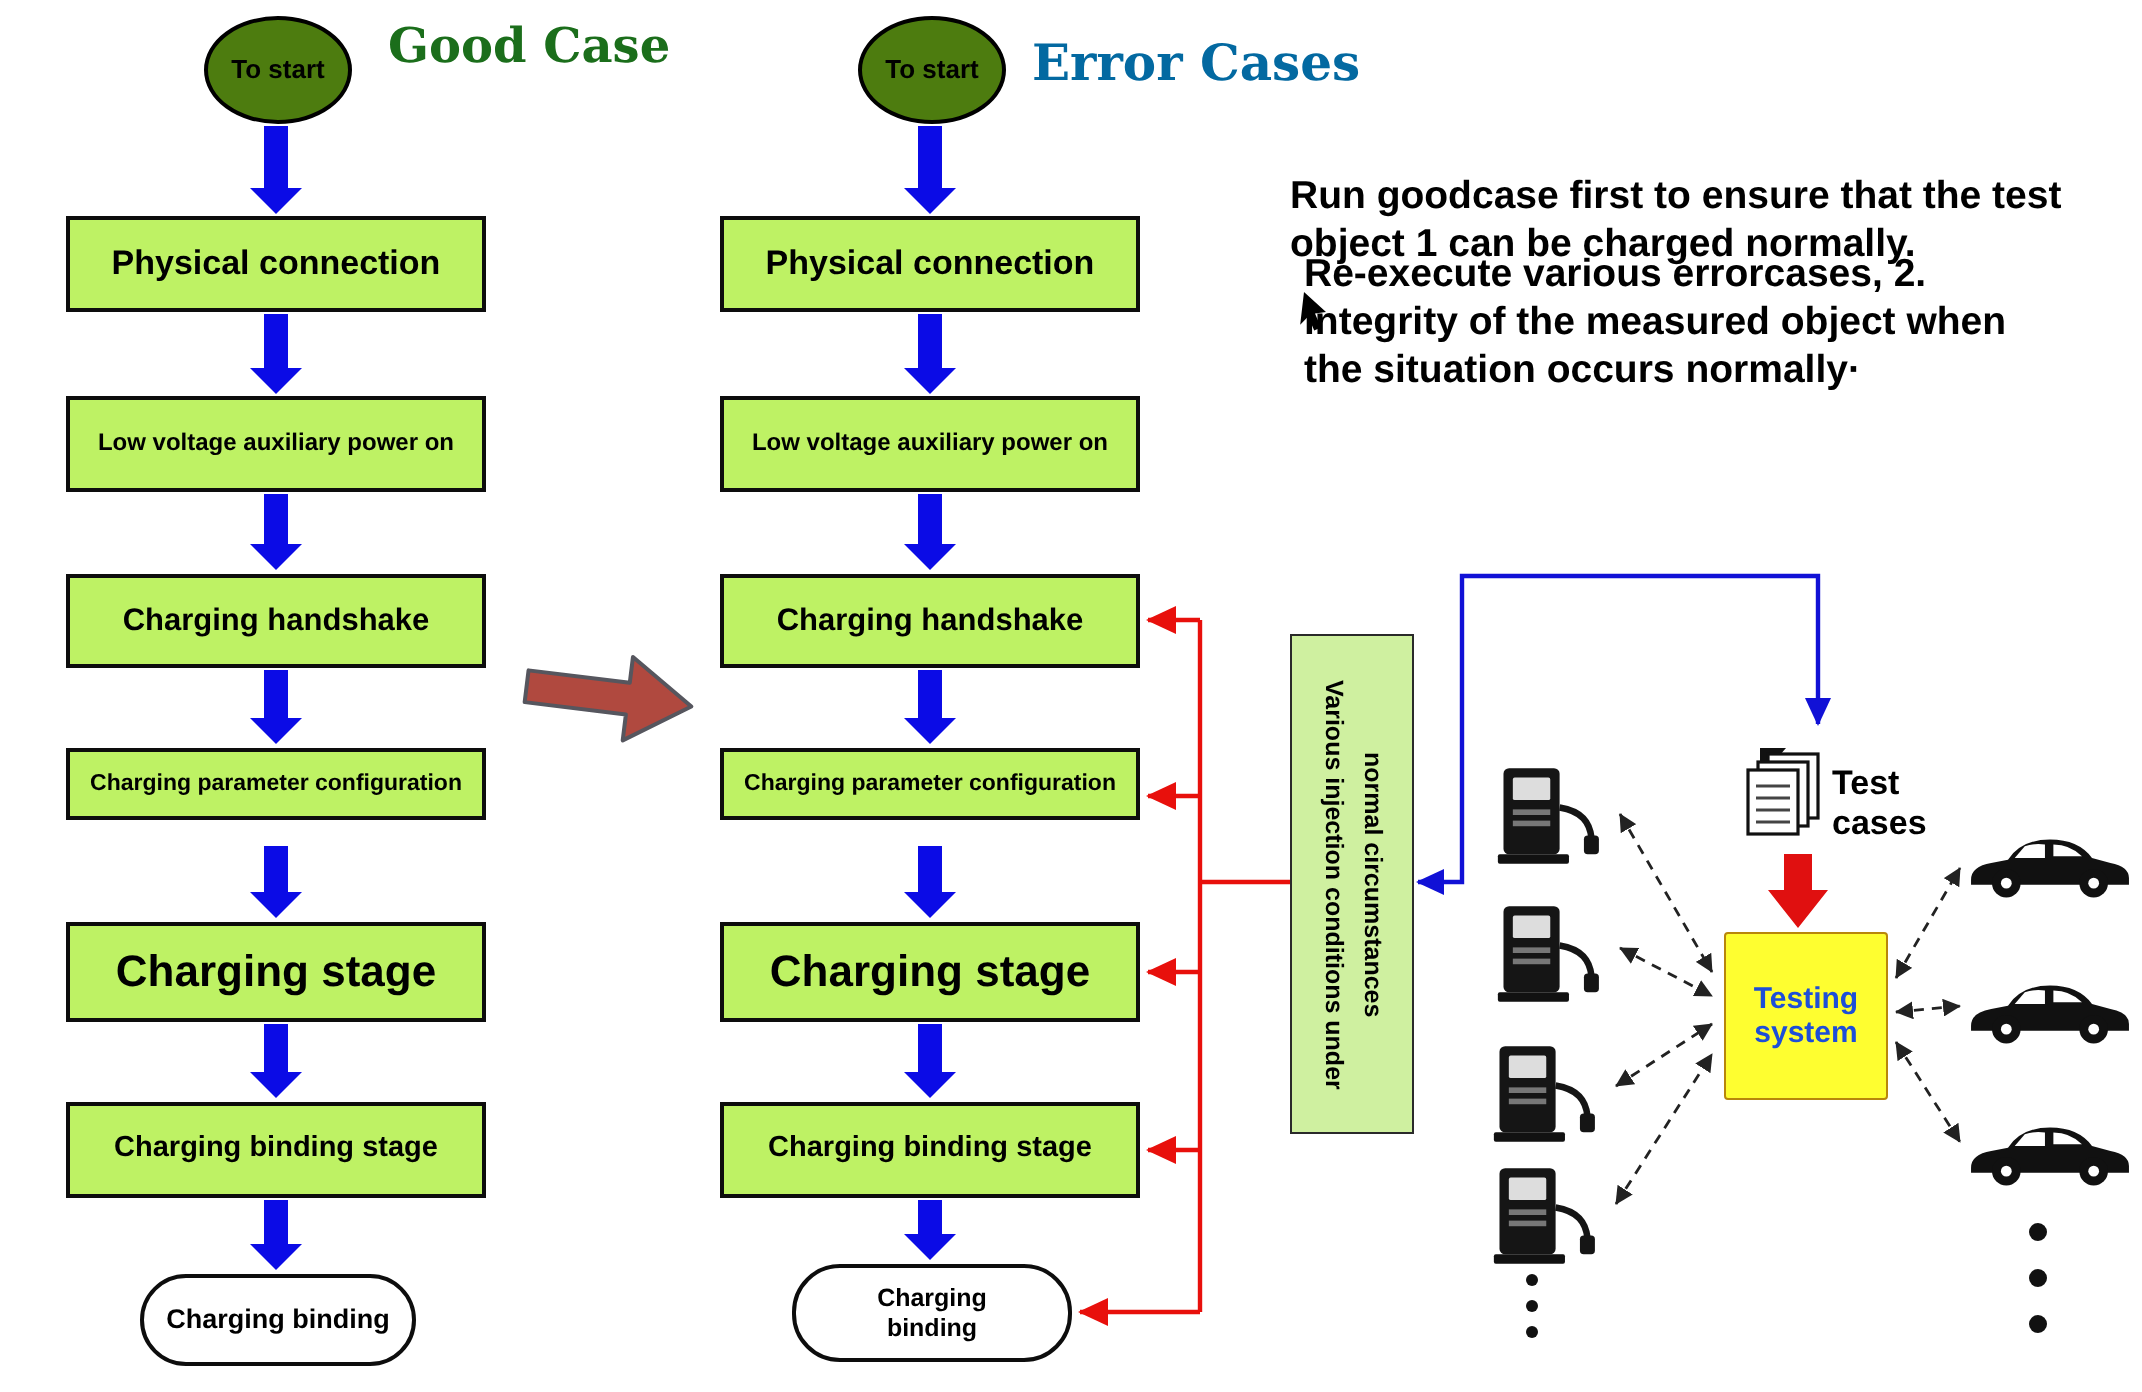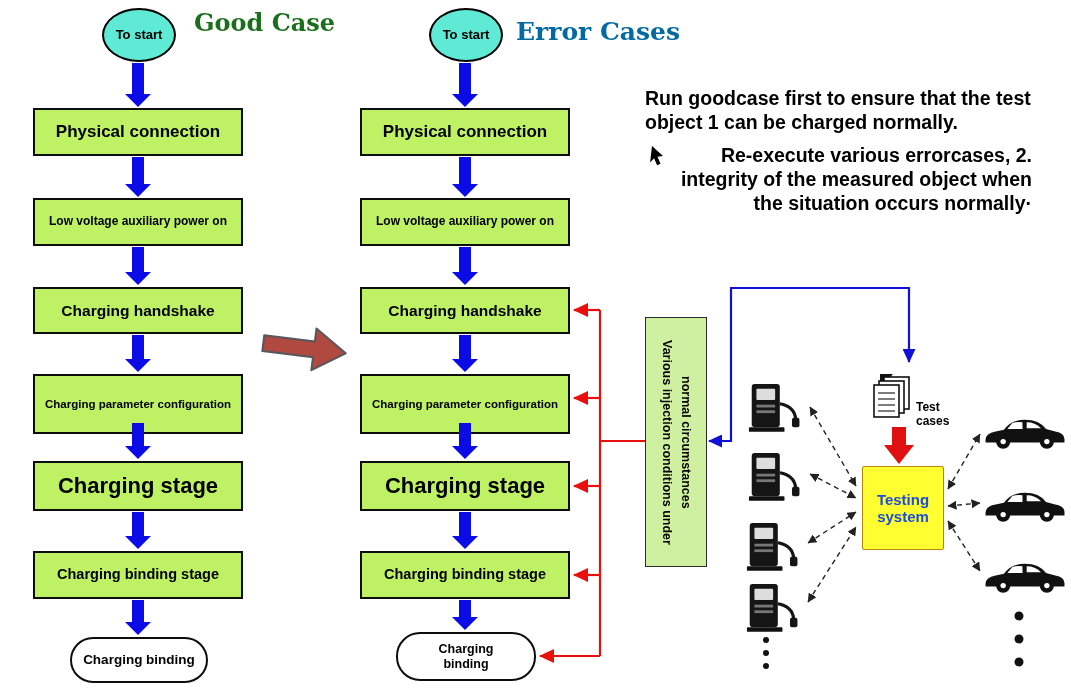--- a/index.html
+++ b/index.html
@@ -6,35 +6,35 @@
   html,body { background:#fff; }
   body { font-family:"Liberation Sans", sans-serif; color:#000; }
   #canvas { position:relative; width:1071px; height:696px; background:#fff; overflow:hidden; }
 
   
   .title { position:absolute; font-family:"DejaVu Serif", serif; font-weight:bold; white-space:nowrap; }
   .t-good { left:194px; top:8px;  font-size:24px; color:#1b6e1b; }
   .t-err  { left:516px; top:17px; font-size:25px; color:#0369a1; }
 
   
-  .oval { position:absolute; border:2.5px solid #000; border-radius:50%; background:#5eead4;
+  .oval { position:absolute; border:2.5px solid #000; border-radius:50%; background:#4d7c0f;
           display:flex; align-items:center; justify-content:center; text-align:center;
           font-weight:bold; font-size:13px; line-height:1.1; padding:0 10px; }
   .o-good { left:102px; top:8px; width:74px; height:54px; }
   .o-err  { left:429px; top:8px; width:74px; height:54px; }
 
   
   .step { position:absolute; width:210px; border:2.5px solid #0d0d0d; background:#bef264;
           display:flex; align-items:center; justify-content:center; text-align:center;
           font-weight:bold; line-height:1.1; padding:0 4px; }
   .cg { left:33px; }  .ce { left:360px; }
   .s0 { top:108px; height:48px; font-size:17px; }
   .s1 { top:198px; height:48px; font-size:12px; }
   .s2 { top:287px; height:47px; font-size:15.5px; }
-  .s3 { top:374px; height:60px; font-size:11.5px; }
+  .s3 { top:374px; height:36px; font-size:11.5px; }
   .s4 { top:461px; height:50px; font-size:22px; }
   .s5 { top:551px; height:48px; font-size:14.5px; }
 
   
   .terminal { position:absolute; border:2.5px solid #0d0d0d; border-radius:24px; background:#fff;
               display:flex; align-items:center; justify-content:center; text-align:center;
               font-weight:bold; line-height:1.15; }
   .term-good { left:70px;  top:637px; width:138px; height:46px; font-size:13.5px; }
   .term-err  { left:396px; top:632px; width:140px; height:49px; font-size:12.5px; padding:0 30px; }
 
@@ -47,31 +47,31 @@
 
   
   .greenbox { position:absolute; left:645px; top:317px; width:62px; height:250px;
               background:#cff0a0; border:1.2px solid #2a2a2a;
               writing-mode:vertical-lr; display:flex; align-items:center; justify-content:center;
               text-align:center; font-weight:bold; font-size:12.5px; line-height:1.55; padding:6px 4px; }
 
   
   .note { position:absolute; font-weight:bold; font-size:19.5px; line-height:1.24; color:#000; }
   .n1 { left:645px; top:86px;  width:394px; text-align:left; }
-  .n2 { left:652px; top:143px; width:380px; text-align:right; }
+  .n2 { left:652px; top:125px; width:380px; text-align:left; }
 
   
   .yellowbox { position:absolute; left:862px; top:466px; width:82px; height:84px;
                background:#fefe30; border:1.6px solid #b8860b; border-radius:2px;
                display:flex; align-items:center; justify-content:center; text-align:center;
                font-weight:bold; font-size:15px; line-height:1.15; color:#1d4ed8; padding:0 10px; }
 
   
-  .tclabel { position:absolute; left:916px; top:401px; width:54px;
-             font-weight:bold; font-size:12px; line-height:1.15; }
+  .tclabel { position:absolute; left:916px; top:382px; width:54px;
+             font-weight:bold; font-size:17px; line-height:1.15; }
 
   #overlay { position:absolute; left:0; top:0; pointer-events:none; }
 </style>
 </head>
 <body>
 
 <div id="canvas">
 
   <div class="title t-good">Good Case</div>
   <div class="oval o-good">To start</div>

